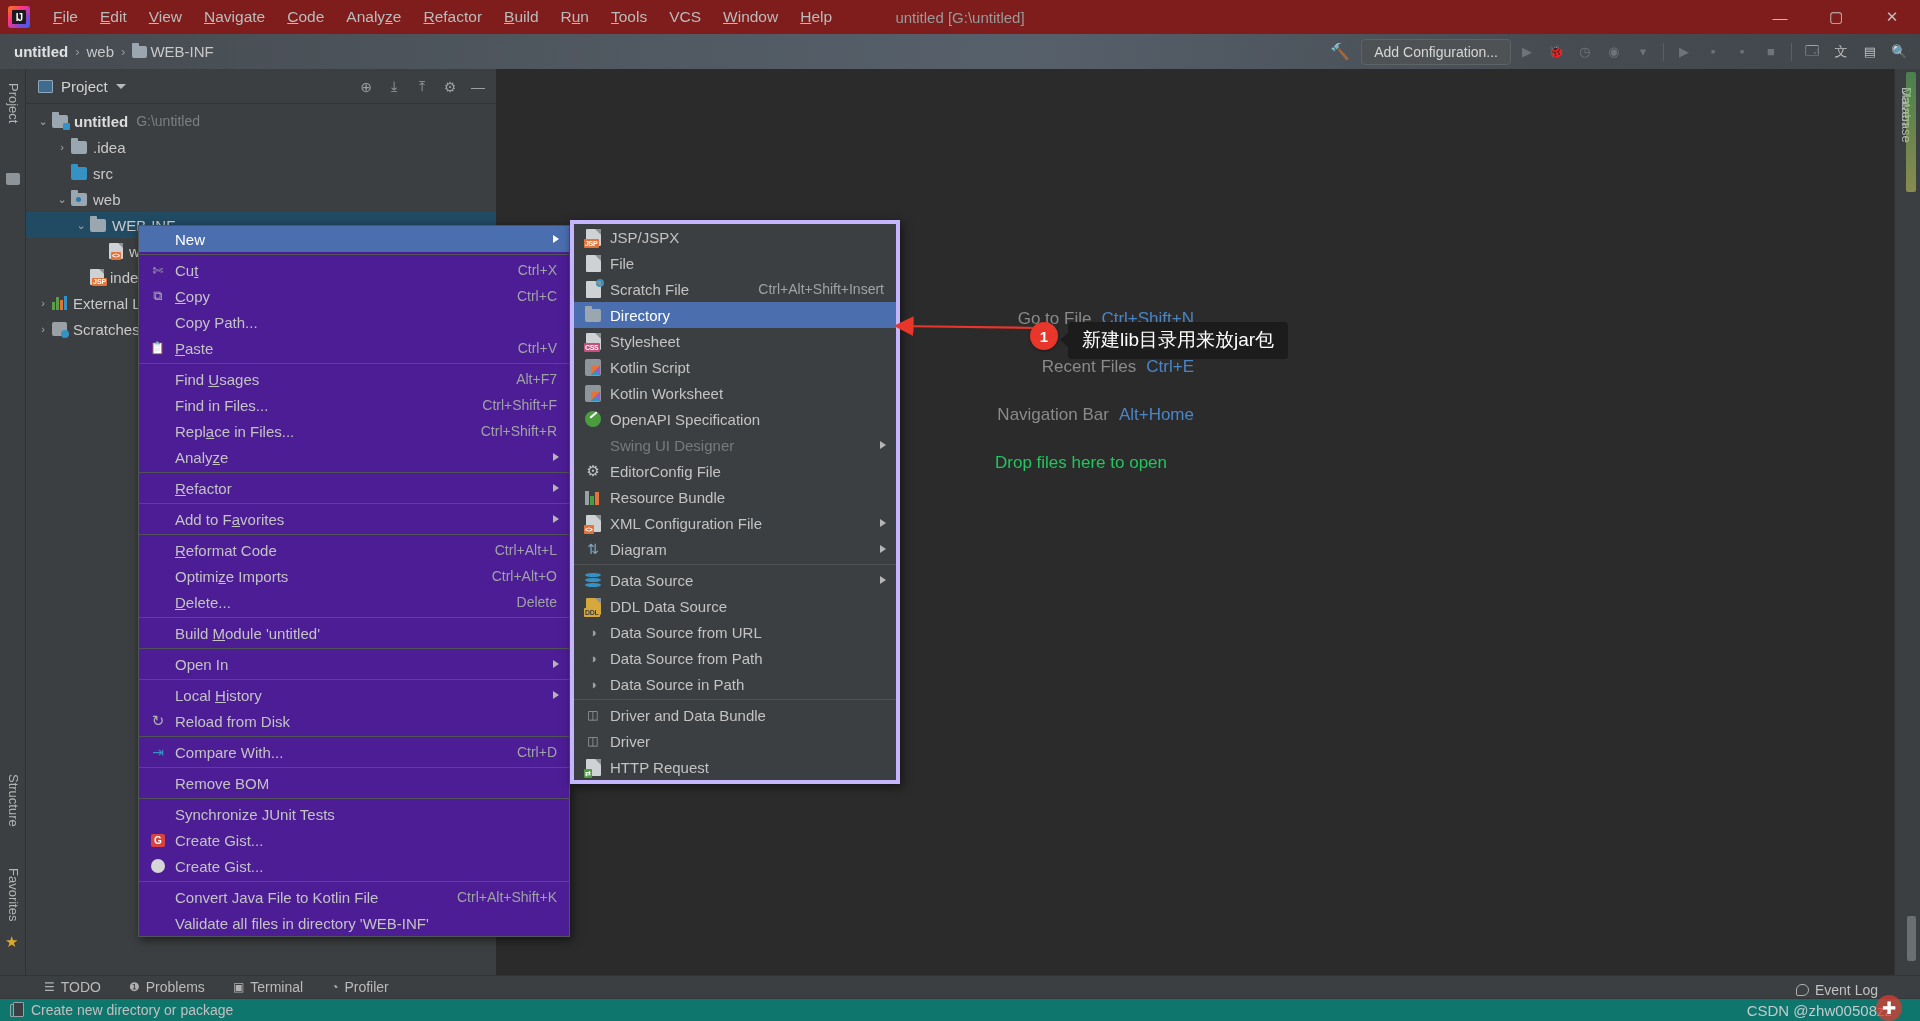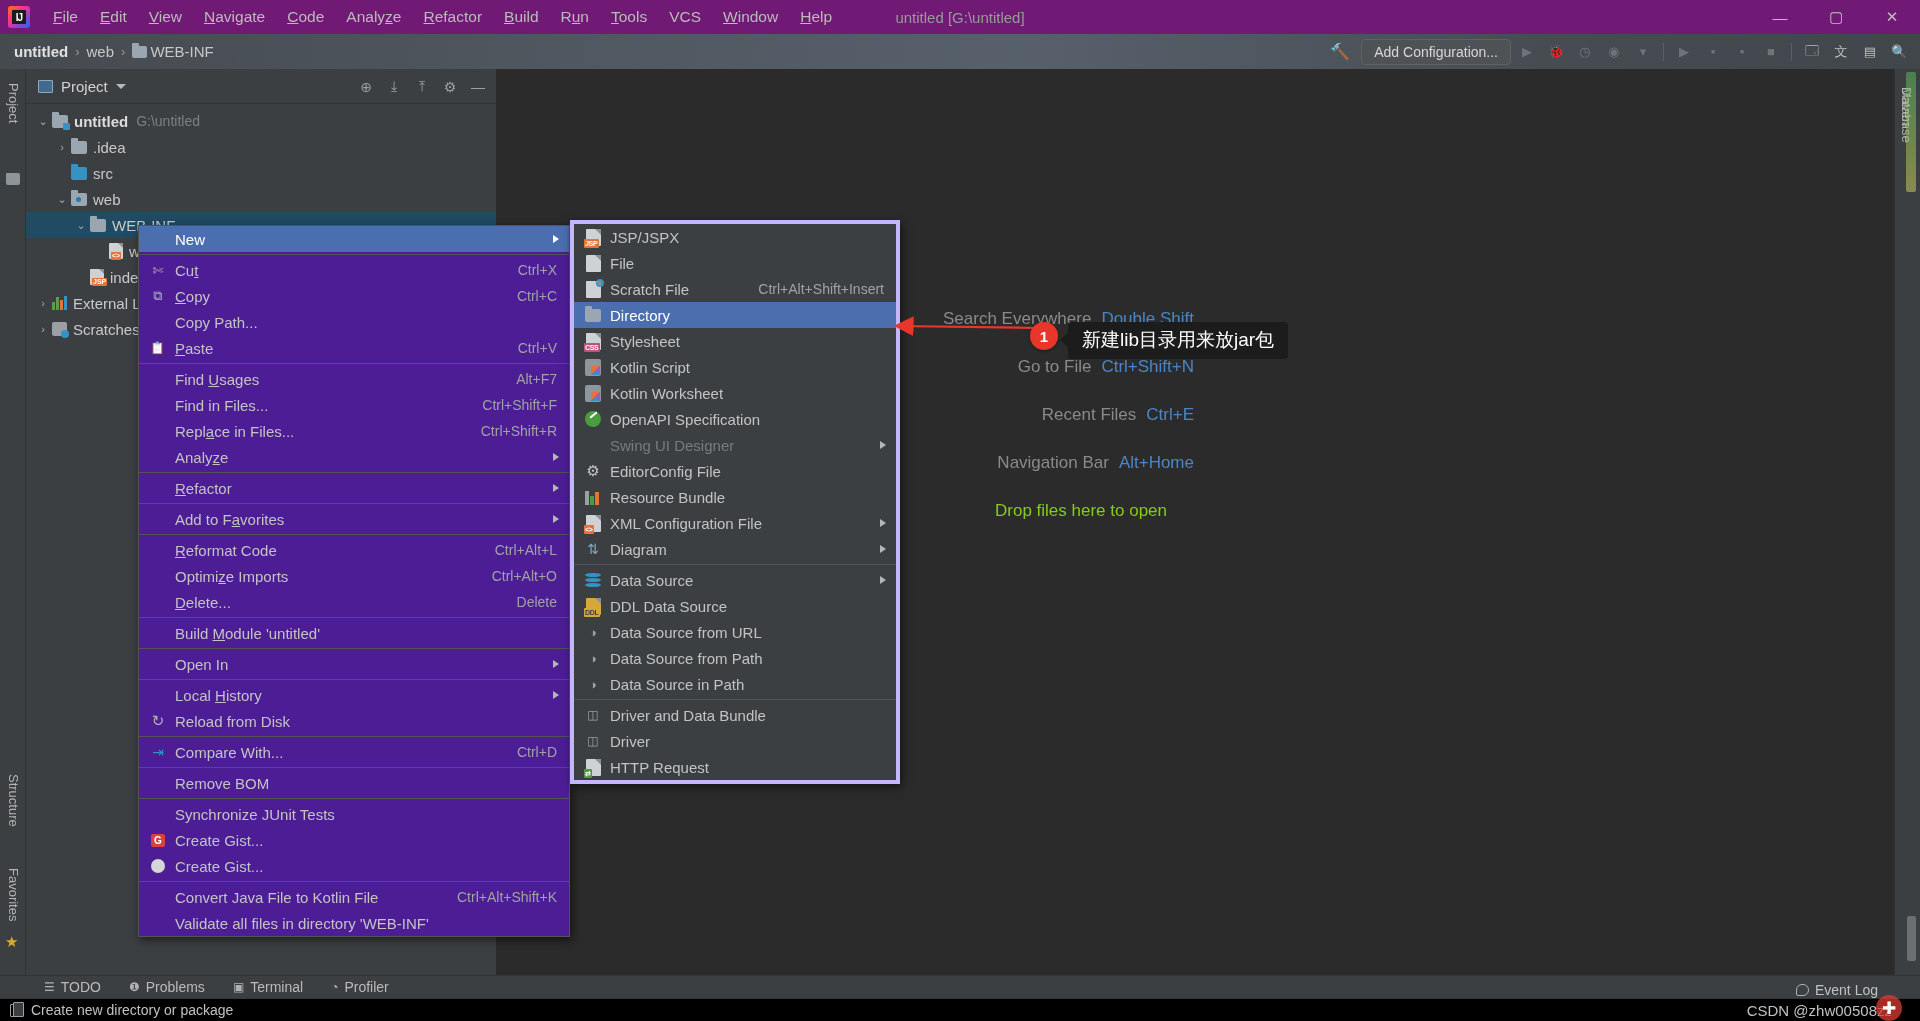--- a/index.html
+++ b/index.html
@@ -8,21 +8,21 @@
     background: #3c3f41;
     font-family: "Liberation Sans", sans-serif;
     overflow: hidden;
     -webkit-font-smoothing: antialiased;
   }
   #app { position: relative; width: 1920px; height: 1021px; background: #3c3f41; }
 
   
   .menubar {
     position: absolute; top: 0; left: 0; width: 1920px; height: 34px;
-    background: #701a75; display: flex; align-items: center;
+    background: #7f1d1d; display: flex; align-items: center;
     padding-left: 8px; z-index: 30;
   }
   .ij-logo {
     width: 22px; height: 22px; margin-right: 12px; border-radius: 3px;
     background: linear-gradient(135deg, #f97a12 0%, #ff318c 38%, #7b4bd6 72%, #2b62ff 100%);
     position: relative; flex: none;
   }
   .ij-logo::after {
     content: ""; position: absolute; left: 4px; top: 4px; right: 4px; bottom: 4px;
     background: #1b1b1d; border-radius: 1px;
@@ -195,21 +195,21 @@
   }
   .hints {
     position: absolute; left: 0; top: 0; right: 0; padding-top: 240px;
     font-size: 17px; color: #8a8a8a;
   }
   .hint-row {
     display: flex; justify-content: flex-end; align-items: baseline; gap: 10px;
     padding-right: 700px; margin-bottom: 28px; white-space: nowrap;
   }
   .hint-key { color: #4a86c7; }
-  .hint-plain { display: flex; justify-content: flex-end; padding-right: 727px; color: #84cc16; }
+  .hint-plain { display: flex; justify-content: flex-end; padding-right: 727px; color: #22c55e; }
 
   
   .ctxmenu {
     position: absolute; left: 138px; top: 225px; width: 432px;
     background: #4c1d95; border: 1px solid #515557;
     box-shadow: 2px 3px 9px rgba(0,0,0,.55); z-index: 50;
     padding: 0; font-size: 15px;
   }
   .mi {
     height: 26px; display: flex; align-items: center; position: relative;
@@ -311,21 +311,21 @@
     background: #3c3f41; display: flex; align-items: center; z-index: 20;
     border-top: 1px solid #323436;
   }
   .bb-item {
     display: flex; align-items: center; gap: 6px; font-size: 14px; color: #bababa;
     padding: 0 14px;
   }
   .bb-ico { color: #b0b0b0; font-size: 12px; display: flex; }
   .statusbar {
     position: absolute; left: 0; bottom: 0; width: 1920px; height: 23px;
-    background: #000000; display: flex; align-items: center; z-index: 20;
+    background: #0f766e; display: flex; align-items: center; z-index: 20;
     font-size: 14px; color: #c0c0c0; border-top: 1px solid #343638;
   }
   .sb-left { display: flex; align-items: center; gap: 8px; padding-left: 10px; }
   .sb-ico {
     width: 13px; height: 13px; border: 1.5px solid #9aa0a5; border-radius: 1px; position: relative;
   }
   .sb-ico::after {
     content: ""; position: absolute; left: 2px; top: -3px; width: 9px; height: 13px;
     border: 1.5px solid #9aa0a5; border-radius: 1px; background: #3c3f41;
   }
@@ -511,24 +511,20 @@
           <span class="tw">›</span>
           <span class="scratch-ico"></span>
           <span>Scratches and Consoles</span>
         </div>
       </div>
   </div>
 
   <div class="editor">
     <div class="hints" id="hints">
         <div class="hint-row">
-          <span>Search Everywhere</span>
-          <span class="hint-key">Double Shift</span>
-        </div>
-        <div class="hint-row">
           <span>Go to File</span>
           <span class="hint-key">Ctrl+Shift+N</span>
         </div>
         <div class="hint-row">
           <span>Recent Files</span>
           <span class="hint-key">Ctrl+E</span>
         </div>
         <div class="hint-row">
           <span>Navigation Bar</span>
           <span class="hint-key">Alt+Home</span>

